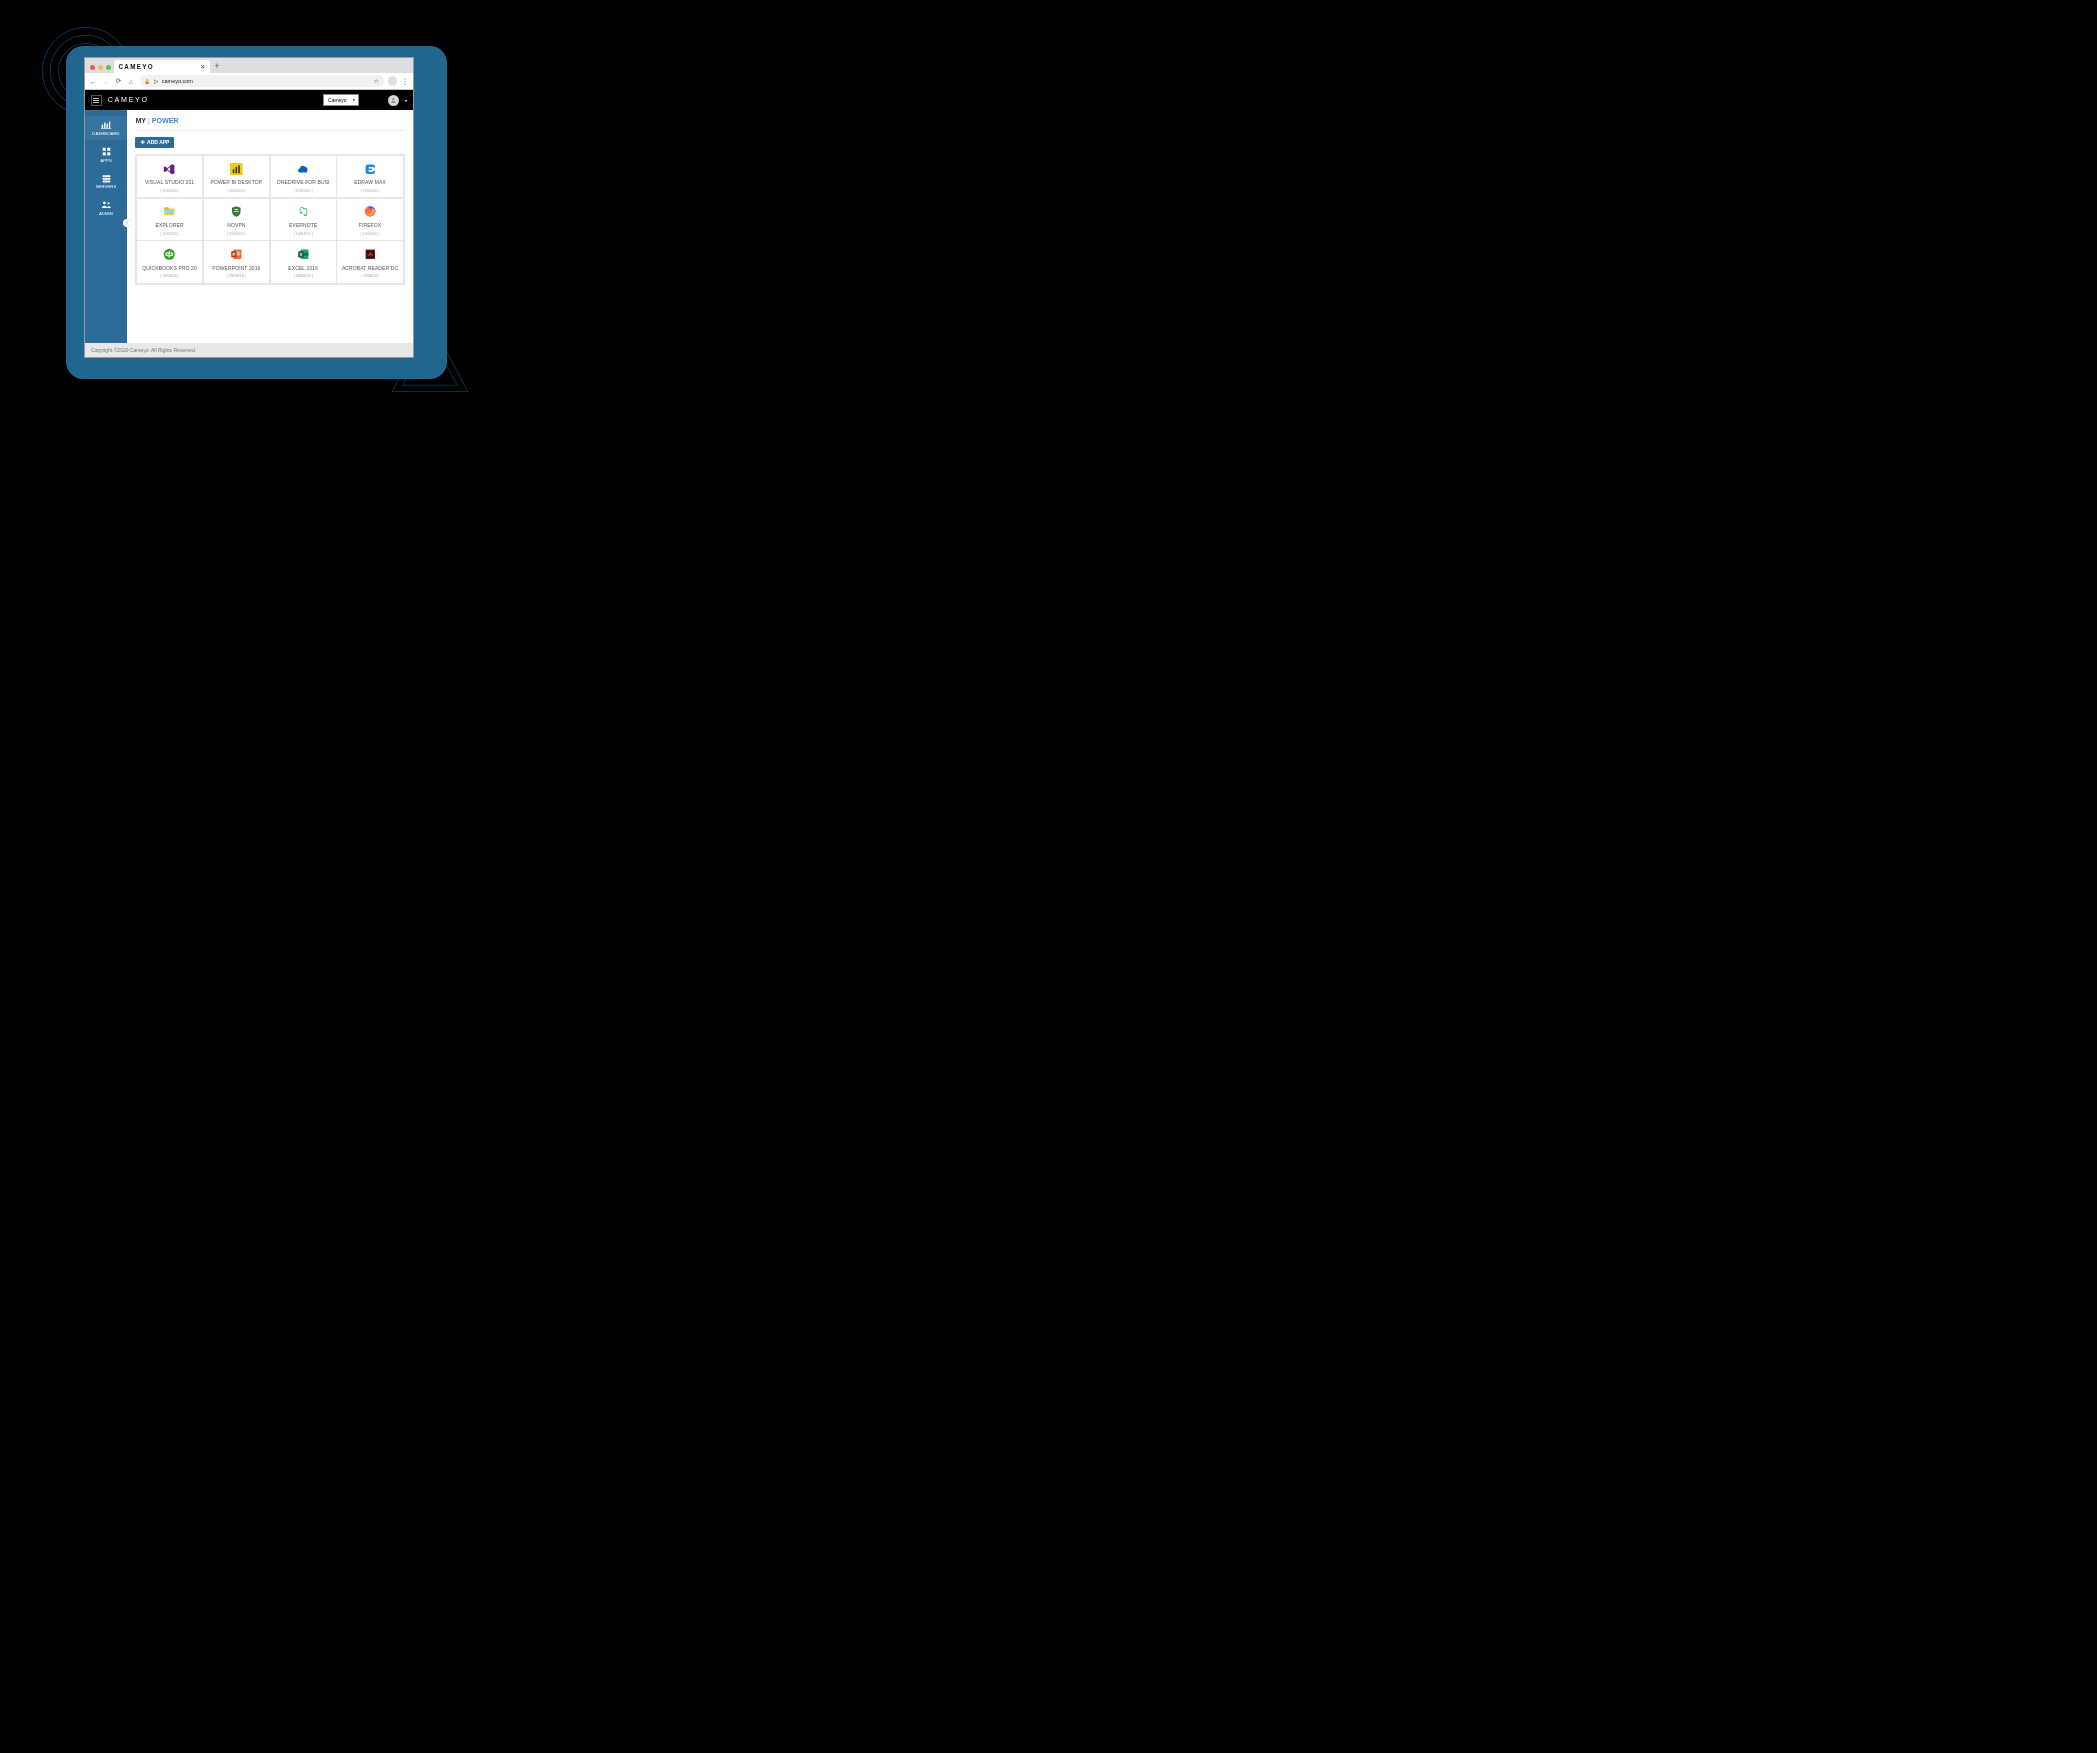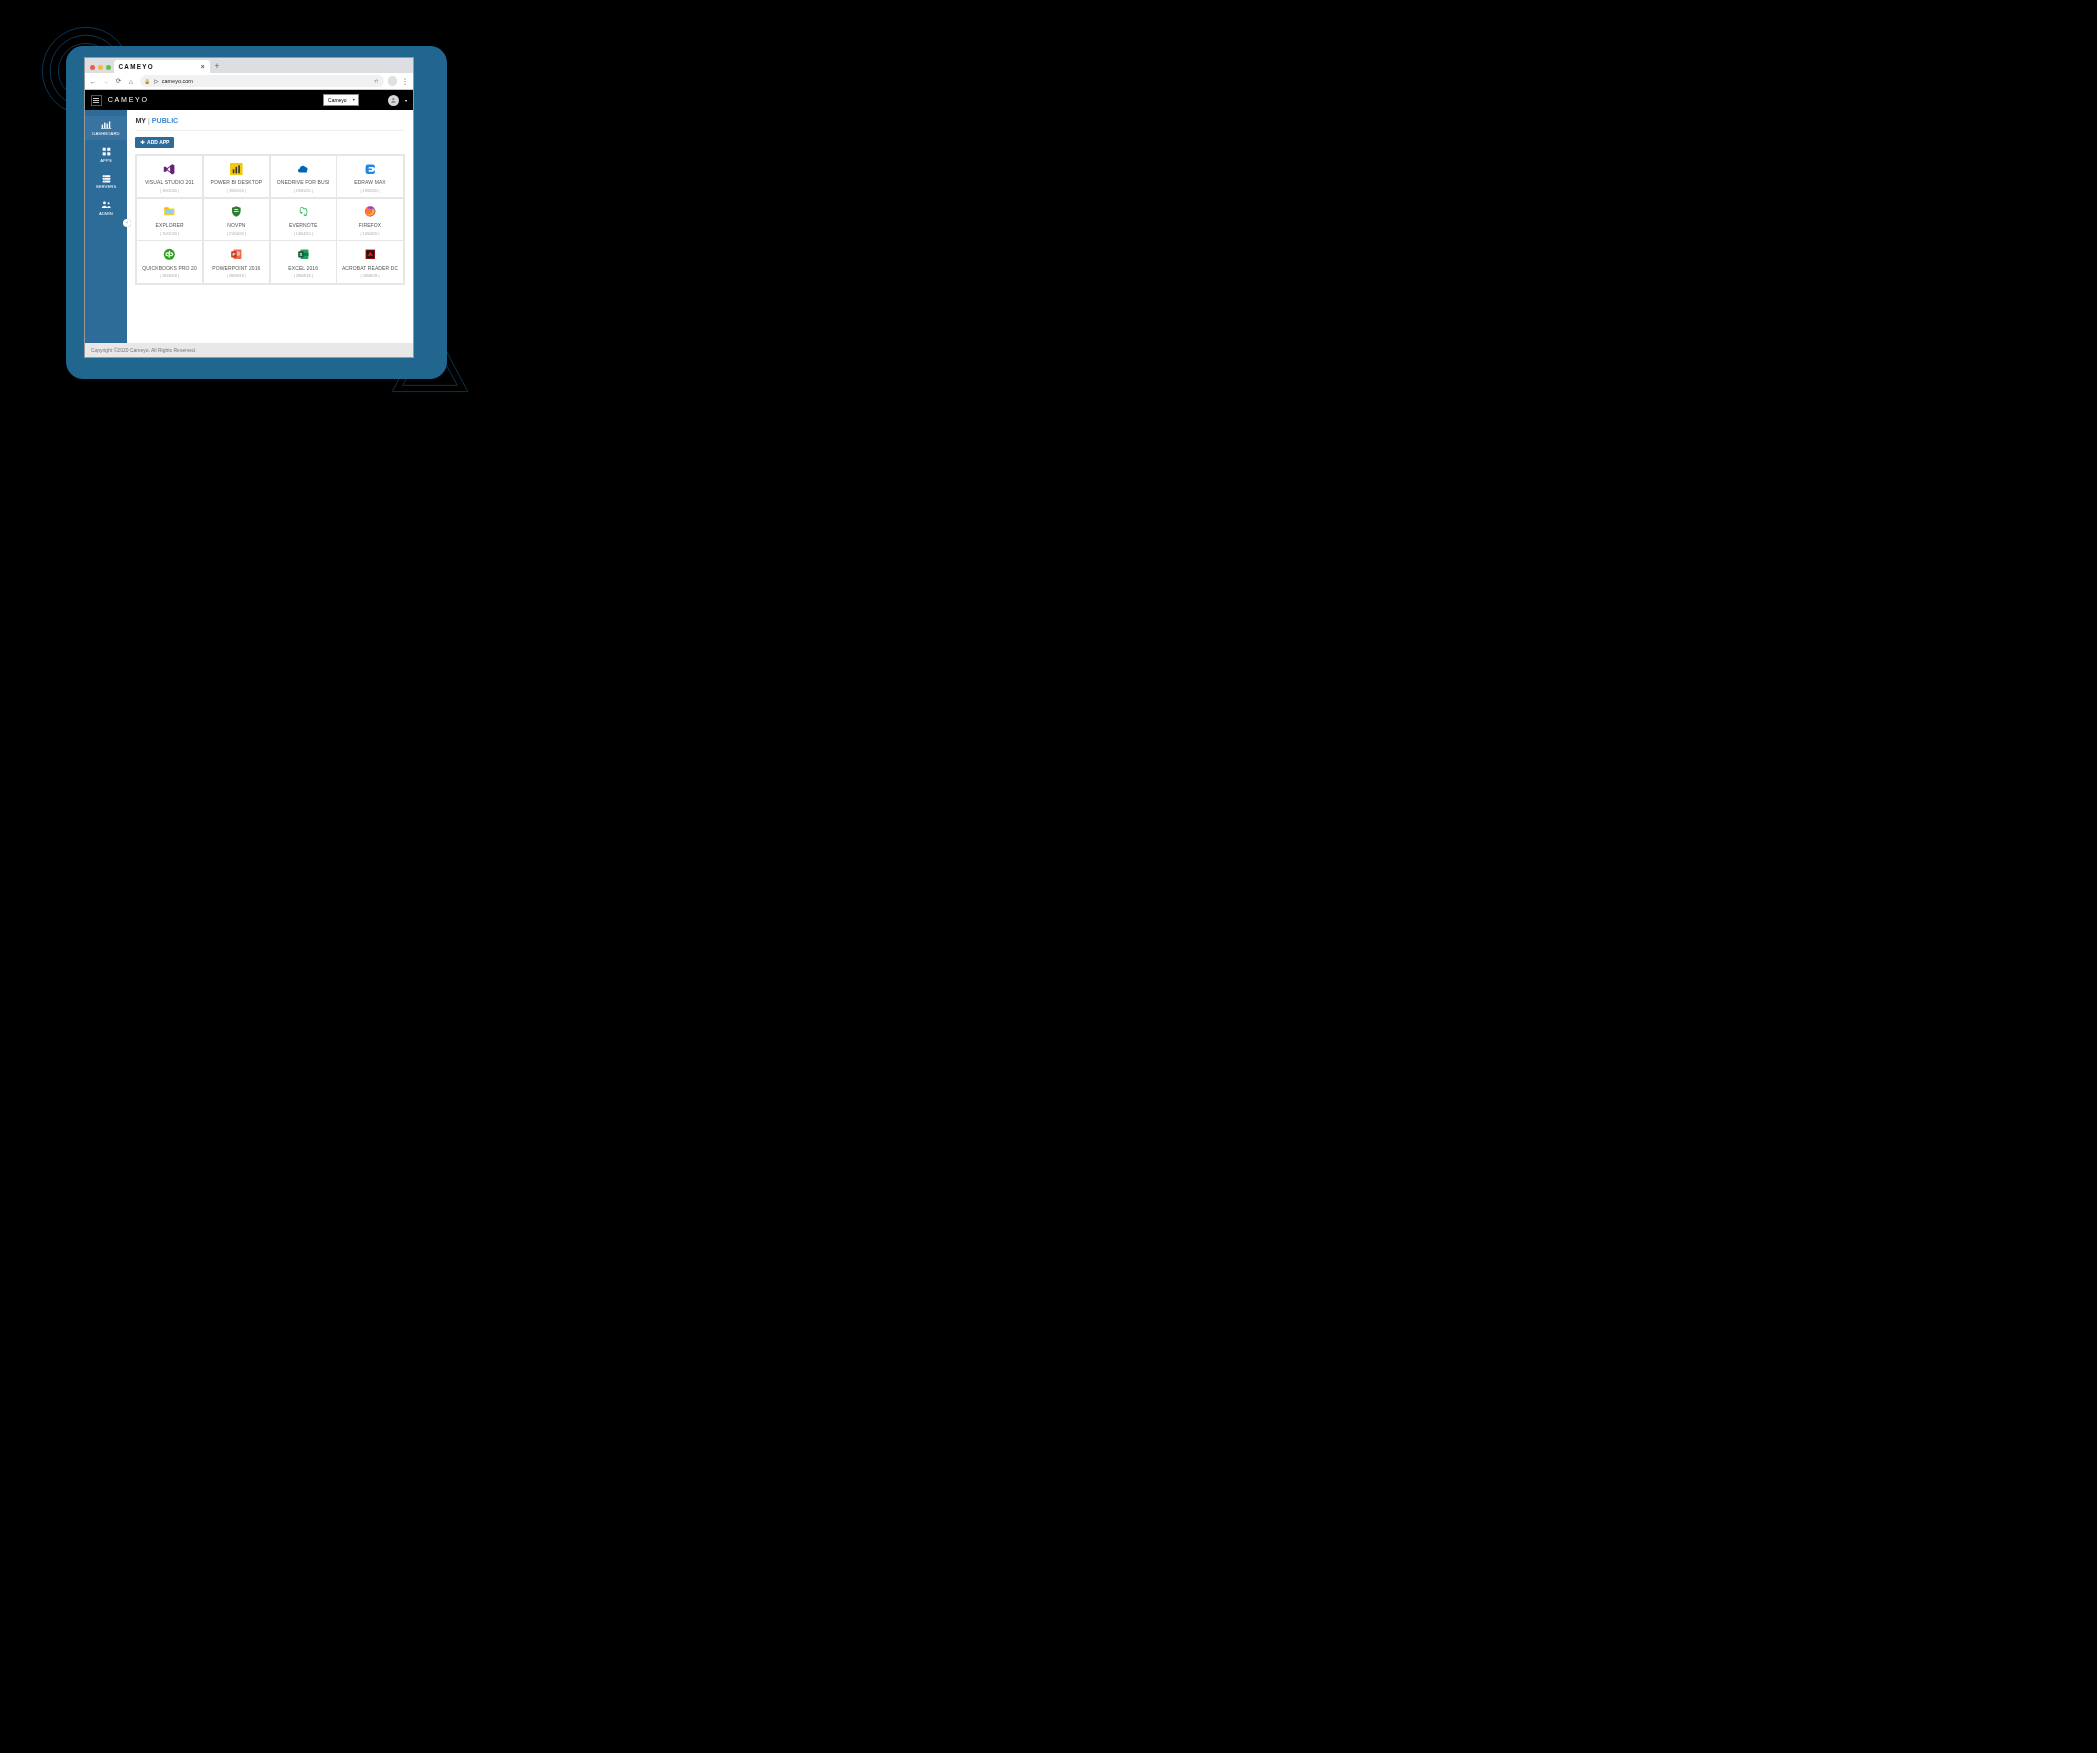--- a/index.html
+++ b/index.html
@@ -261,21 +261,21 @@
             <path d="M2 22c0-4 4-7 8-7s8 3 8 7H2z"></path>
             <path d="M18 22c0-3 2-5 5-5s5 2 5 5h-10z"></path>
           </svg>
         <span>ADMIN</span>
       </div>
       <div class="collapse-bubble">‹</div>
     </div>
 
     <div class="main">
       <div class="crumb">
-        <span>MY</span><span class="sep"> | </span><span class="pub">PUBLIC</span>
+        <span>MY</span><span class="sep"> | </span><span class="pub">POWER</span>
       </div>
       <button class="addapp">
         <span>✚</span>
         <span>ADD APP</span>
       </button>
 
       <div class="grid" id="grid">
           <div class="card">
             <div class="ic">
               <svg viewBox="0 0 32 32">

